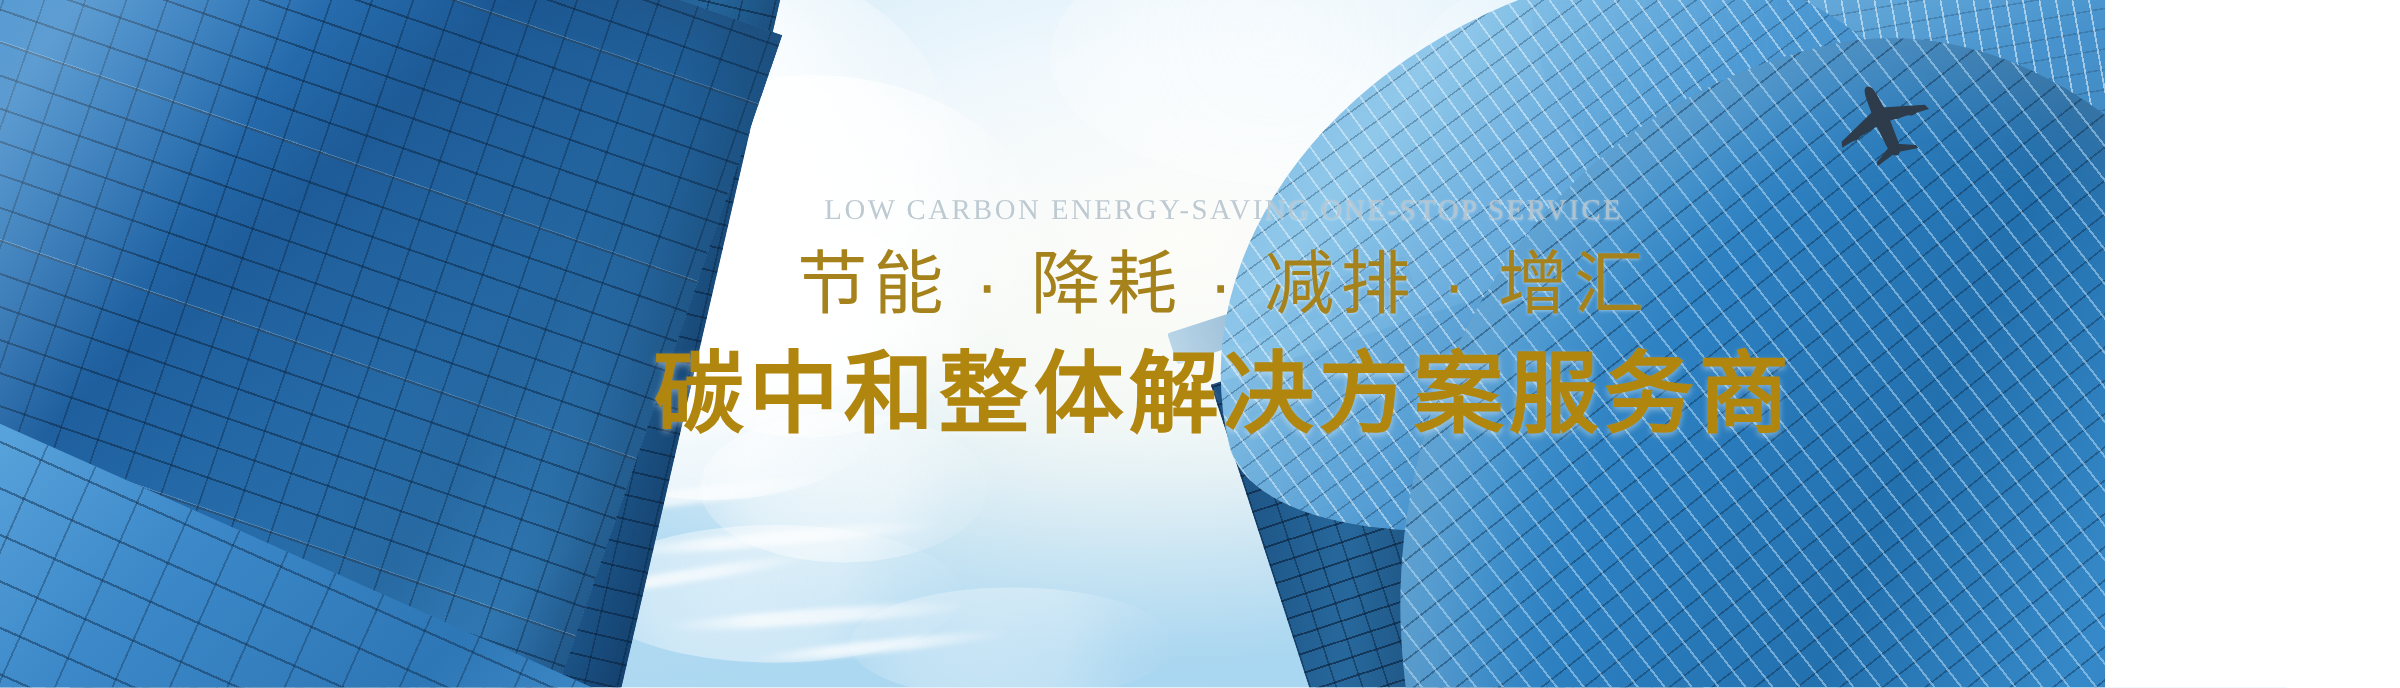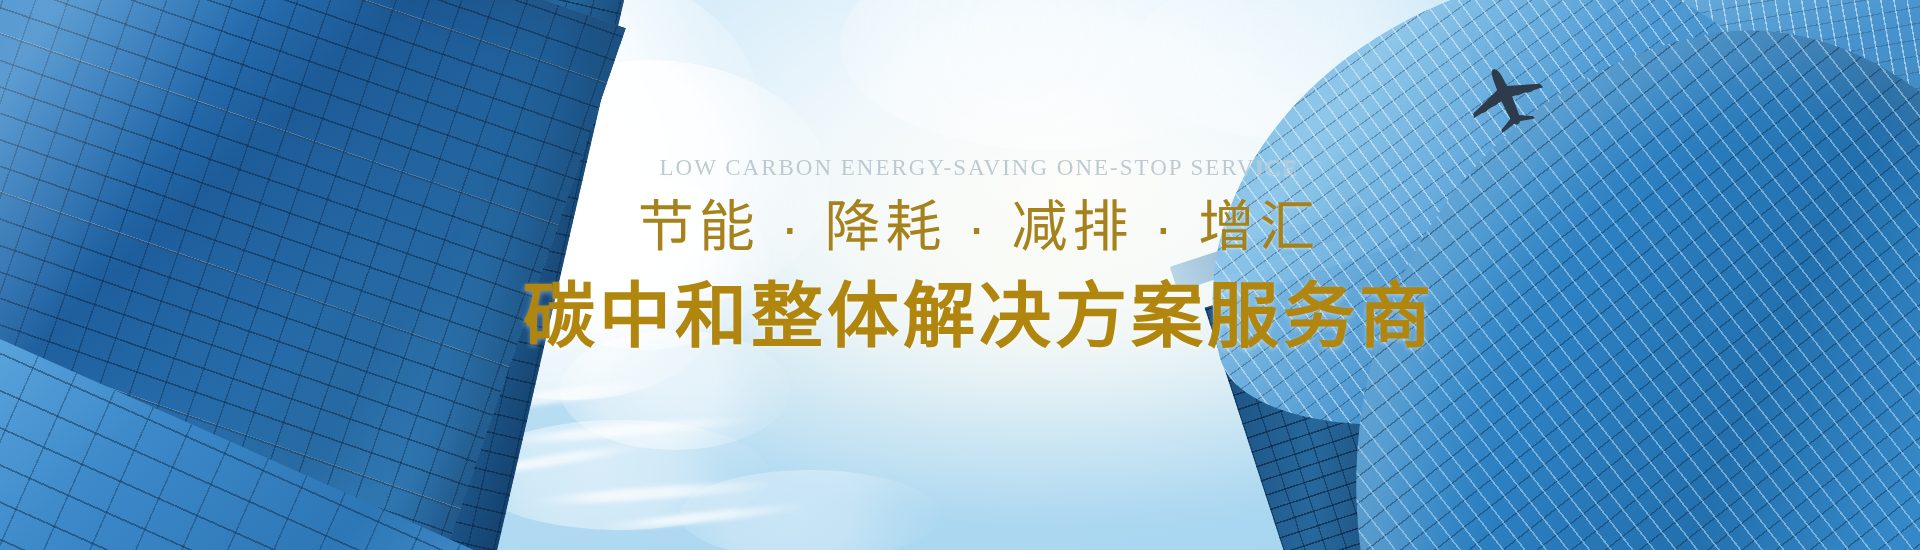--- a/index.html
+++ b/index.html
@@ -7,21 +7,21 @@
     margin: 0;
     padding: 0;
     background: #ffffff;
   }
   body {
     font-family: "Liberation Sans", "DejaVu Sans", sans-serif;
   }
 
   .banner {
     position: relative;
-    width: 1920px;
+    width: 1684px;
     height: 550px;
     overflow: hidden;
     background: #bfe2f5;
   }
 
   
   .sky {
     position: absolute;
     inset: 0;
     background:

